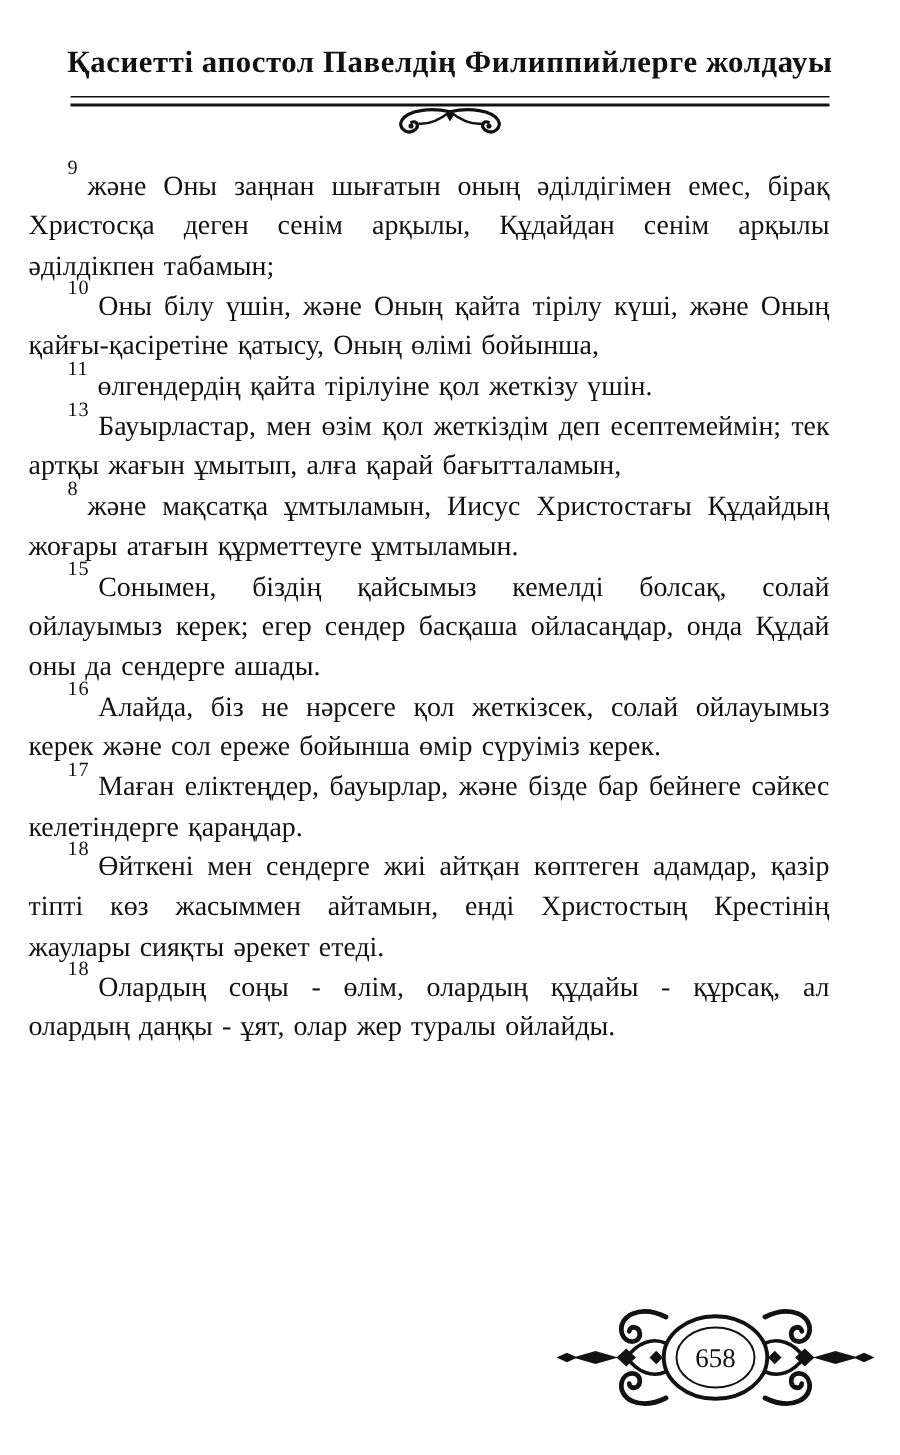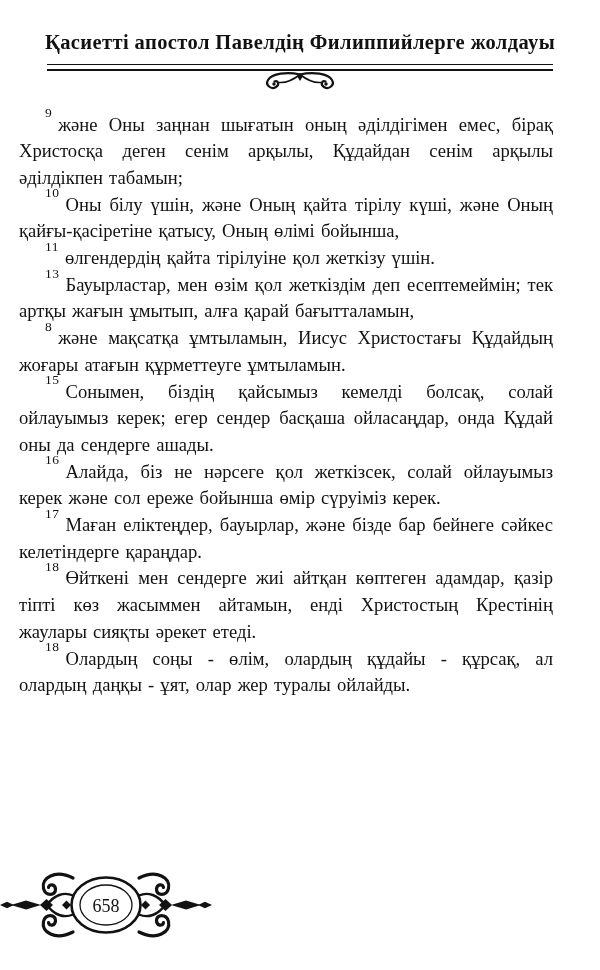--- a/index.html
+++ b/index.html
@@ -53,21 +53,21 @@
     line-height: 0;
     position: relative;
     top: -6px;
     margin-right: 6px;
     letter-spacing: 0.5px;
   }
   .page-footer {
     position: absolute;
     left: 0; right: 17px;
     top: 866px;
-    text-align: left;
+    text-align: right;
     line-height: 0;
   }
   .footer-num {
     font-family: "Liberation Serif", serif;
   }
 </style>
 </head>
 <body>
 
 <div class="page">

